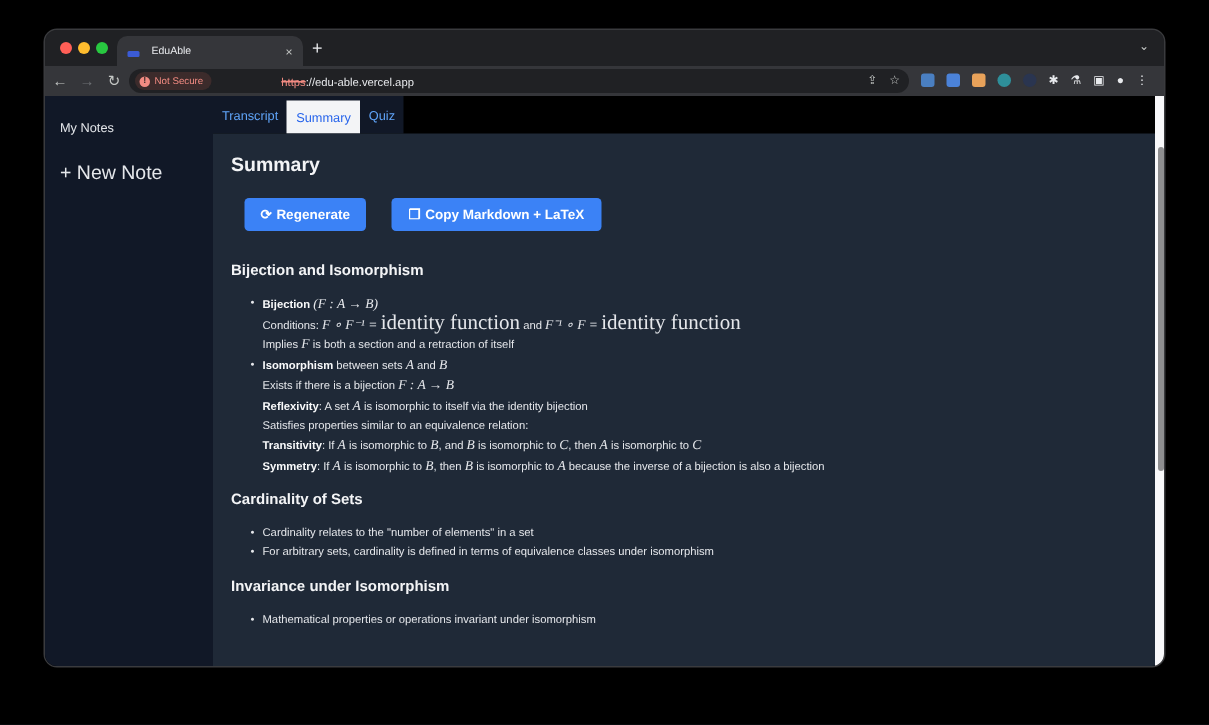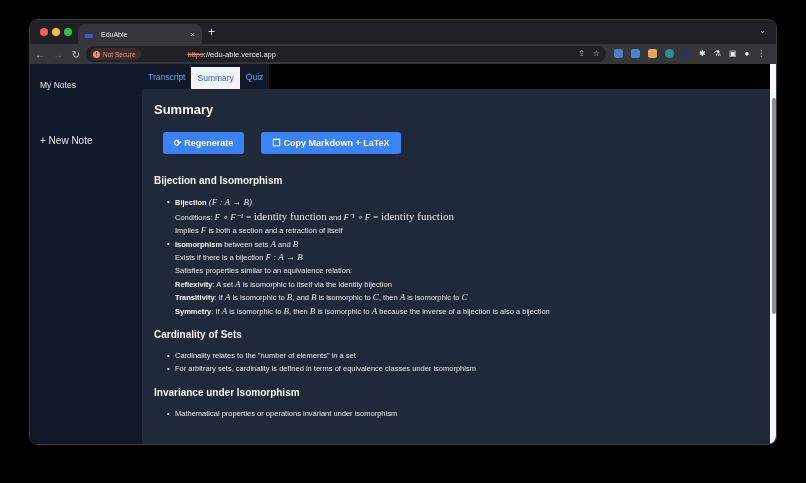--- a/index.html
+++ b/index.html
@@ -59,21 +59,21 @@
     .ext-icons { position: absolute; left: 584px; top: 5px; display: flex; gap: 8px; align-items: center; }
     .ext { width: 9px; height: 9px; border-radius: 2px; display: inline-block; }
     .ext-icons .glyph { color: #e8eaed; font-size: 8px; line-height: 9px; }
 
     
     .page { position: absolute; left: 0; top: 44px; width: 748px; height: 382px; background: #000; }
     .sidebar {
       position: absolute; left: 0; top: 0; width: 112px; height: 100%; background: #111827;
     }
     .sidebar .title { position: absolute; left: 10px; top: 16px; color: #e5e7eb; font-size: 8.5px; }
-    .sidebar .new-note { position: absolute; left: 10px; top: 43px; color: #e5e7eb; font-size: 10px; cursor: pointer; margin-top: 28px; }
+    .sidebar .new-note { position: absolute; left: 10px; top: 43px; color: #e5e7eb; font-size: 13px; cursor: pointer; }
     .sidebar .note-item {
       position: absolute; left: 0; top: 59px; width: 112px; height: 32px; background: #374151;
       padding: 4px 10px; color: #e5e7eb; font-size: 8.5px; line-height: 12.5px; cursor: pointer;
     }
 
     .main { position: absolute; left: 112px; top: 0; width: 628px; height: 100%; background: #000; }
     .tabs { position: absolute; left: 0; top: 0; height: 25px; display: flex; background: #111827; align-items: flex-end; }
     .tabs .t {
       font-size: 8.5px; color: #60a5fa; padding: 0 6px; height: 25px; line-height: 27px; cursor: pointer;
     }
@@ -92,21 +92,21 @@
     .btn.regen { width: 81px; justify-content: center; }
     .btn.copy { margin-left: 17px; width: 140px; justify-content: center; }
     .content h2 { color: #f3f4f6; font-size: 10px; font-weight: bold; margin-top: 21px; }
     .content h2.sec2, .content h2.sec3 { margin-top: 11px; }
     ul { list-style: none; margin-top: 10px; }
     li { position: relative; padding-left: 21px; color: #e5e7eb; font-size: 7.5px; line-height: 12.6px; }
     li .bullet { position: absolute; left: 13px; top: 0; }
     .sub { display: block; }
     b { color: #f9fafb; }
     .m { font-family: "Liberation Serif", serif; font-style: italic; font-size: 9px; }
-    .mr { font-family: "Liberation Serif", serif; font-size: 11px; }
+    .mr { font-family: "Liberation Serif", serif; font-size: 14px; }
 
     .scrollbar { position: absolute; right: 0; top: 0; width: 8px; height: 382px; background: #f8f8fa; }
     .scrollbar .thumb { position: absolute; left: 2px; top: 34px; width: 4px; height: 216px; background: #8e8e90; border-radius: 2px; }
   </style>
 </head>
 <body>
 
 <div class="window">
   <div class="tabstrip">
     <span class="traffic tl-red"></span>
@@ -181,22 +181,22 @@
           <li>
             <span class="bullet">•</span>
             <b>Bijection</b> <span class="m">(F : A → B)</span>
             <span class="sub"><span>Conditions: </span><span class="m">F ∘ F⁻¹ = </span><span class="mr">identity function</span><span> and </span><span class="m">F⁻¹ ∘ F = </span><span class="mr">identity function</span></span>
             <span class="sub"><span>Implies </span><span class="m">F</span><span> is both a section and a retraction of itself</span></span>
           </li>
           <li>
             <span class="bullet">•</span>
             <b>Isomorphism</b><span> between sets </span><span class="m">A</span><span> and </span><span class="m">B</span>
             <span class="sub"><span>Exists if there is a bijection </span><span class="m">F : A → B</span></span>
+            <span class="sub"><b>Reflexivity</b><span>: A set </span><span class="m">A</span><span> is isomorphic to itself via the identity bijection</span></span>
             <span class="sub">Satisfies properties similar to an equivalence relation:</span>
-            <span class="sub"><b>Reflexivity</b><span>: A set </span><span class="m">A</span><span> is isomorphic to itself via the identity bijection</span></span>
             <span class="sub"><b>Transitivity</b><span>: If </span><span class="m">A</span><span> is isomorphic to </span><span class="m">B</span><span>, and </span><span class="m">B</span><span> is isomorphic to </span><span class="m">C</span><span>, then </span><span class="m">A</span><span> is isomorphic to </span><span class="m">C</span></span>
             <span class="sub"><b>Symmetry</b><span>: If </span><span class="m">A</span><span> is isomorphic to </span><span class="m">B</span><span>, then </span><span class="m">B</span><span> is isomorphic to </span><span class="m">A</span><span> because the inverse of a bijection is also a bijection</span></span>
           </li>
         </ul>
 
         <h2 class="sec2">Cardinality of Sets</h2>
         <ul>
           <li>
             <span class="bullet">•</span><span>Cardinality relates to the "number of elements" in a set</span>
           </li>

